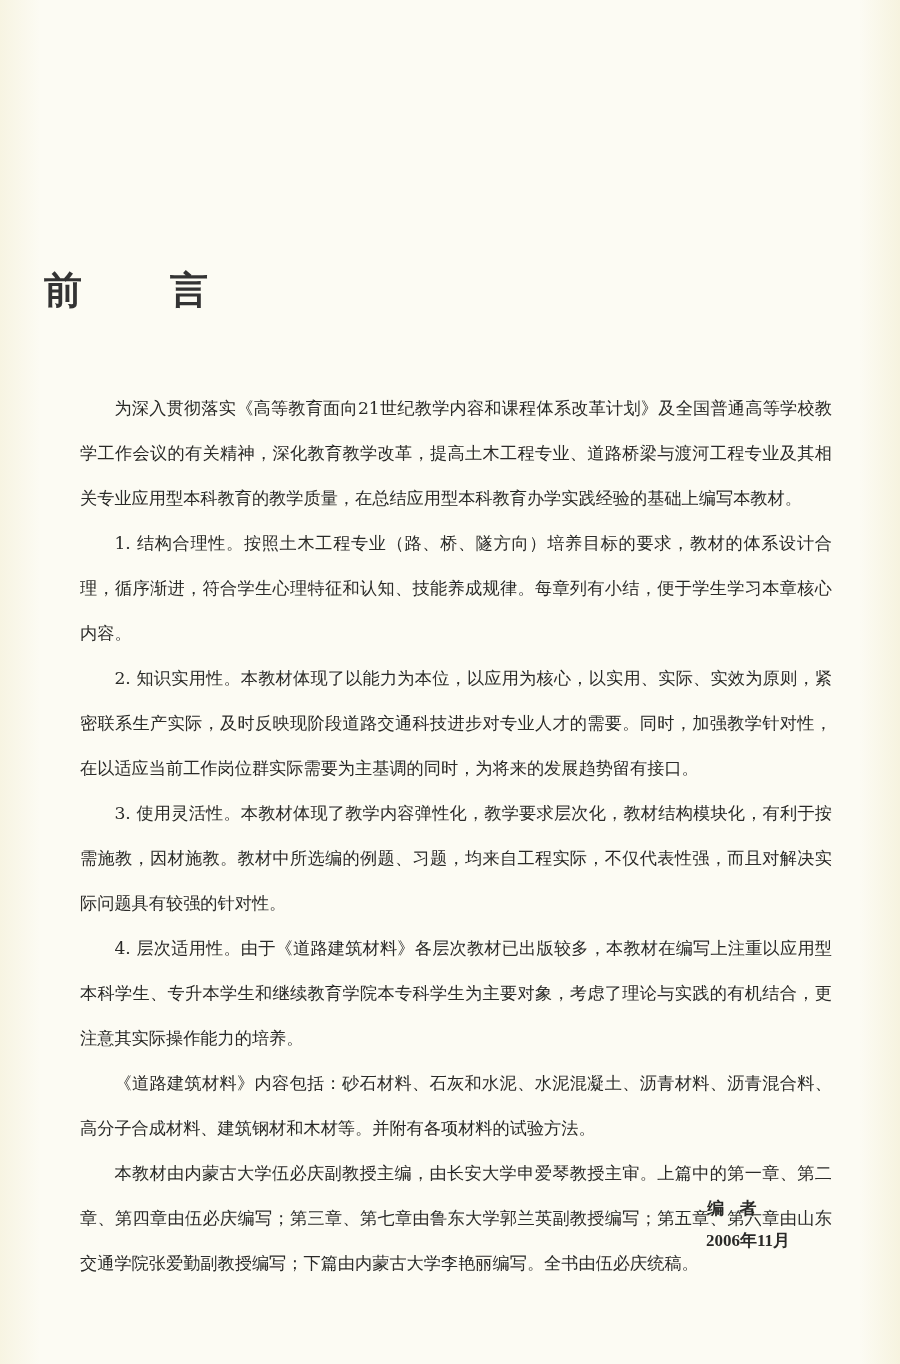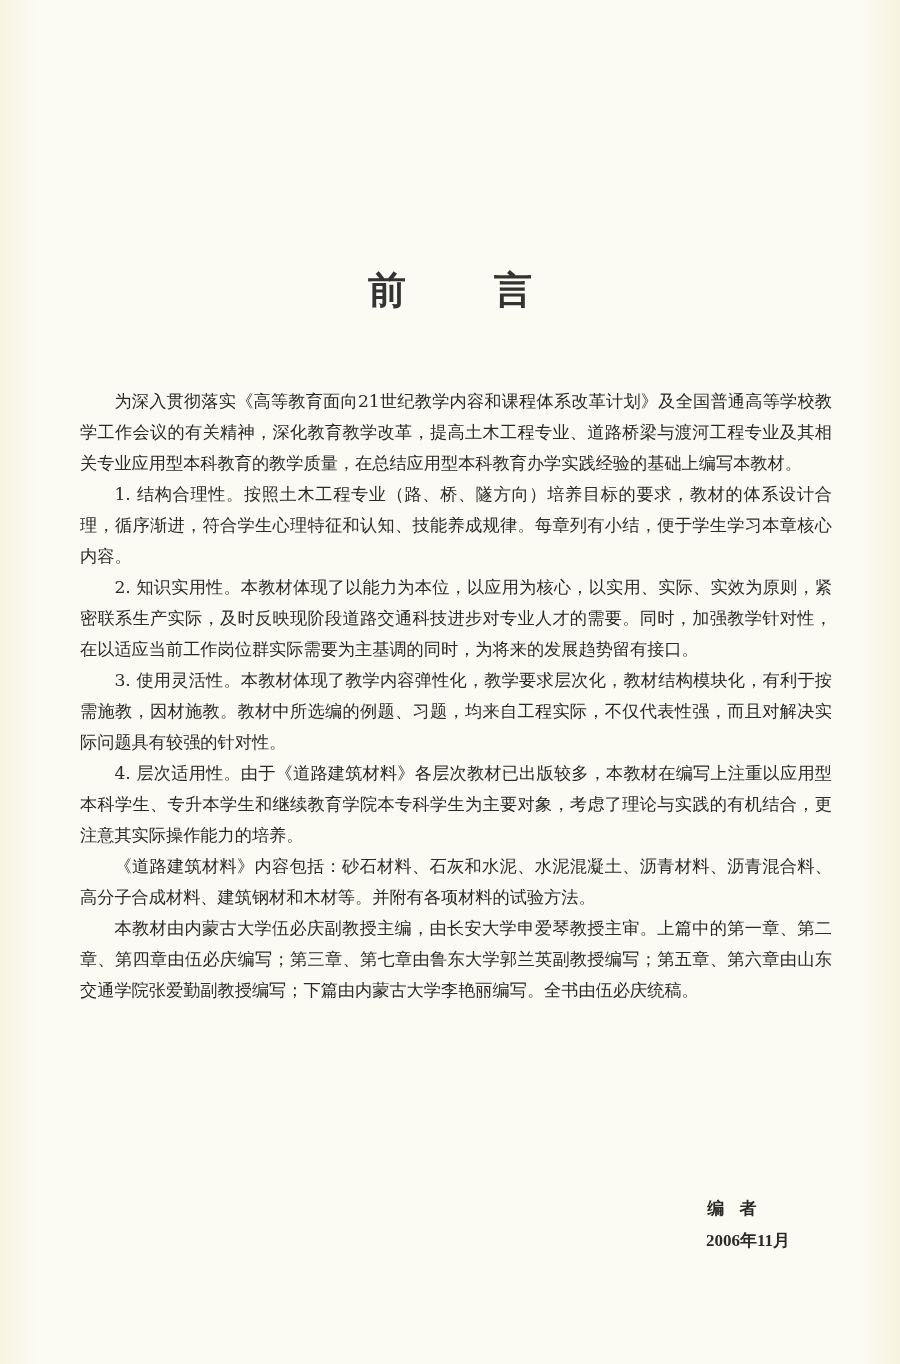--- a/index.html
+++ b/index.html
@@ -9,29 +9,28 @@
     font-family: "DejaVu Serif", "Liberation Serif", serif;
     color: #2a2a28;
     position: relative;
   }
   .page {
     position: absolute; left: 0; top: 0; width: 900px; height: 1364px;
     background: linear-gradient(90deg, #f7f4e2 0px, #fcfbf3 40px, #fcfbf3 860px, #f6f3df 900px);
   }
   .title {
     position: absolute; left: 0; top: 240px; width: 900px;
-    text-align: center;
     font-family: "DejaVu Sans", "Liberation Sans", sans-serif;
     font-weight: bold; font-size: 38px; color: #333;
     letter-spacing: 0;
   }
   .title span { display: inline-block; margin: 0 44px; }
   .body-text {
     position: absolute; left: 80px; top: 386px; width: 752px;
-    font-size: 17.2px; line-height: 31px;
+    font-size: 17.2px; line-height: 45px;
     text-align: justify;
   }
   .para { margin: 0; text-indent: 2em; }
   .signature {
     position: absolute; right: 110px; top: 1193px;
     text-align: center; font-weight: bold; font-size: 17px;
     font-family: "Liberation Serif", serif;
   }
   .sig-author { display: block; letter-spacing: 0.9em; margin-right: -0.9em; padding-right: 20px; line-height: 32px; }
   .sig-date { display: block; line-height: 32px; margin-left: 12px; }

